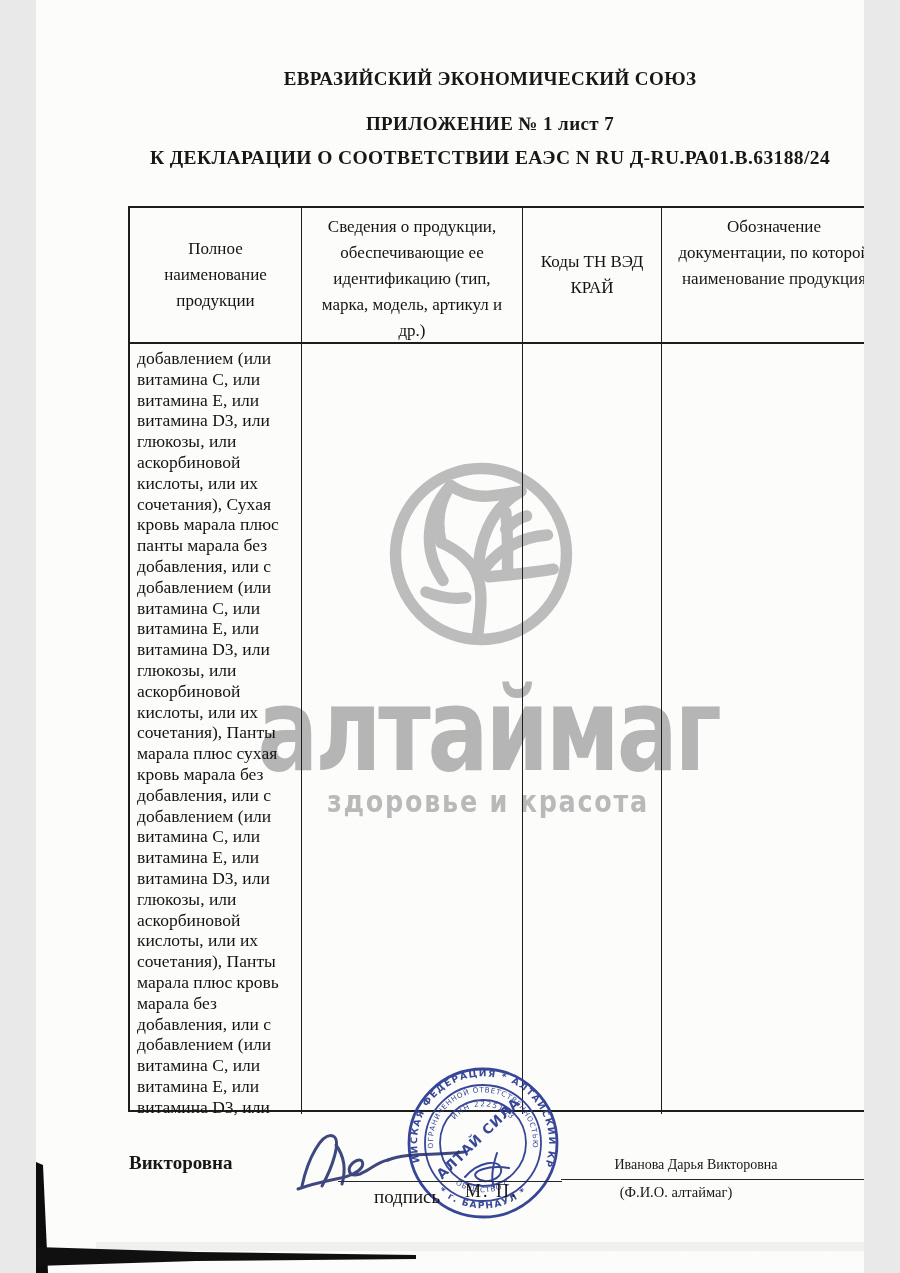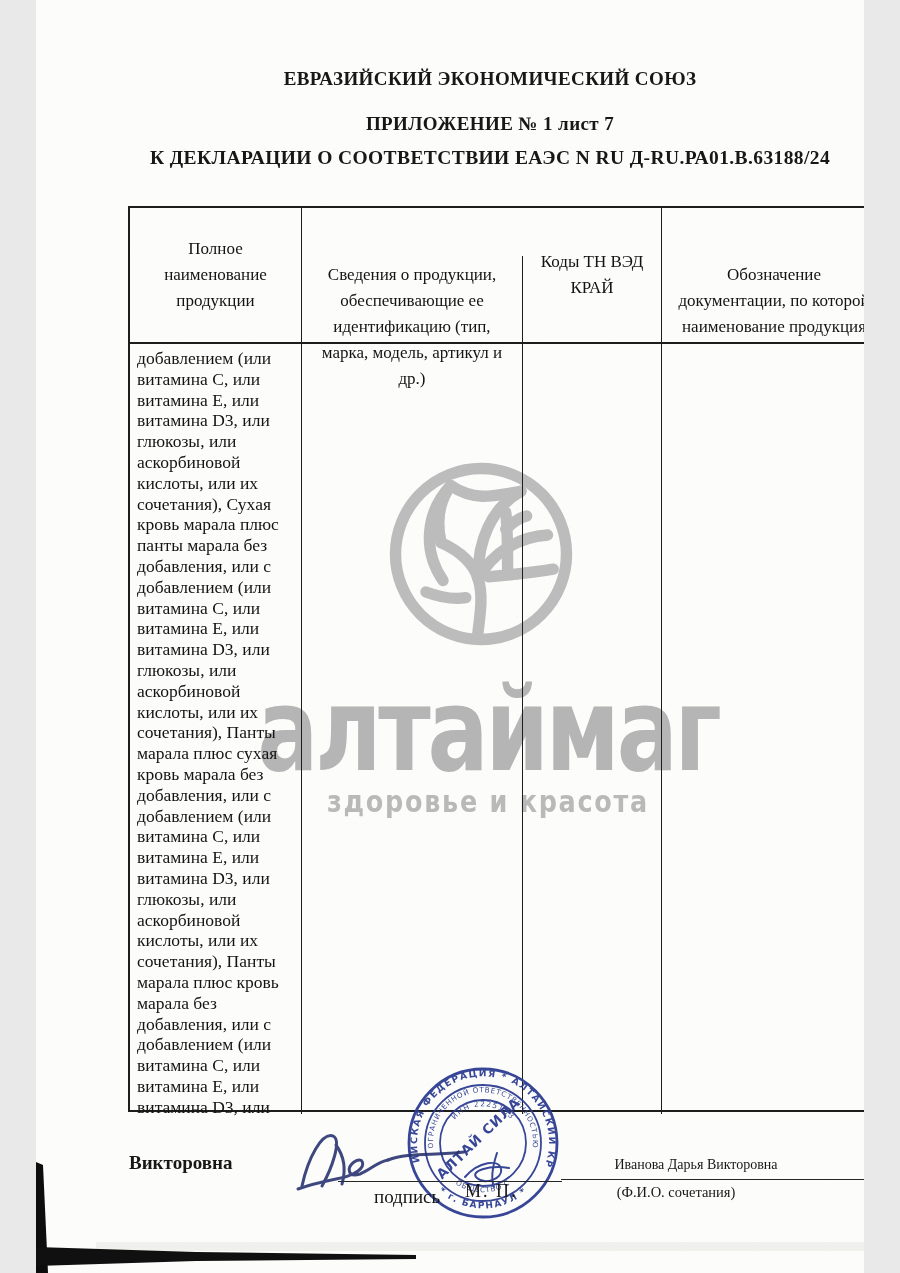--- a/index.html
+++ b/index.html
@@ -25,21 +25,21 @@
 
   
   .doc-table{left:92px;top:206px;width:756px;height:906px;z-index:2;display:grid;
     grid-template-columns:172px 221px 139px 224px;grid-template-rows:136px 770px;
     border:2.2px solid #1d1d1d;box-sizing:border-box;background:transparent;}
   .cell{box-sizing:border-box;border-right:1.6px solid #1d1d1d;white-space:pre-line;
     font-size:17px;color:#141414;}
   .cell.last{border-right:none;}
   .hc{border-bottom:2px solid #1d1d1d;text-align:center;line-height:26px;}
   .hc.mid{display:flex;align-items:center;justify-content:center;}
-  .hc.topal{padding-top:6px;margin-top:48px;}
+  .hc.topal{padding-top:6px;}
   .bc{line-height:20.8px;}
   .bc.prod{padding:4px 16px 0 7px;font-size:17.5px;}
 
   
   .applicant{left:93px;top:1152px;font-size:19px;font-weight:bold;z-index:5;}
   .sig-line{left:302px;top:1181px;width:224px;height:0;border-top:1.6px solid #262626;z-index:4;}
   .sig-caption{left:338px;top:1186px;font-size:19px;z-index:5;}
   .mp-caption{left:429px;top:1181px;font-size:18px;letter-spacing:2px;z-index:5;}
   .name-line{left:525px;top:1179px;width:307px;height:0;border-top:1.6px solid #262626;z-index:4;}
   .applicant-name{left:510px;width:300px;top:1157px;text-align:center;font-size:14px;z-index:5;}
@@ -167,21 +167,21 @@
       <path d="M 94,90 C 90,102 87,114 91,124"></path>
     </g>
   </svg>
 
   <div class="abs applicant">Викторовна</div>
   <div class="abs sig-line"></div>
   <div class="abs sig-caption">подпись</div>
   <div class="abs mp-caption">М. П.</div>
   <div class="abs name-line"></div>
   <div class="abs applicant-name">Иванова Дарья Викторовна</div>
-  <div class="abs name-caption">(Ф.И.О. сочетания)</div>
+  <div class="abs name-caption">(Ф.И.О. алтаймаг)</div>
 
   <svg class="abs overlay" width="900" height="1273" viewBox="0 0 900 1273">
     <g stroke="#24306f" stroke-width="3" fill="none" stroke-linecap="round" opacity="0.88">
       <path d="M 266,1186 C 272,1158 286,1132 297,1136 C 306,1140 296,1168 286,1186"></path>
       <path d="M 262,1189 C 292,1178 310,1180 322,1171 C 330,1165 327,1156 318,1162 C 310,1168 312,1178 324,1174 C 336,1169 341,1162 352,1160"></path>
       <path d="M 352,1160 C 372,1152 398,1156 428,1152"></path>
       <path d="M 300,1145 C 308,1156 310,1170 306,1184"></path>
     </g>
     <g>
       <rect x="60" y="1242" width="820" height="9" fill="#e6e6e0" opacity="0.55"></rect>

